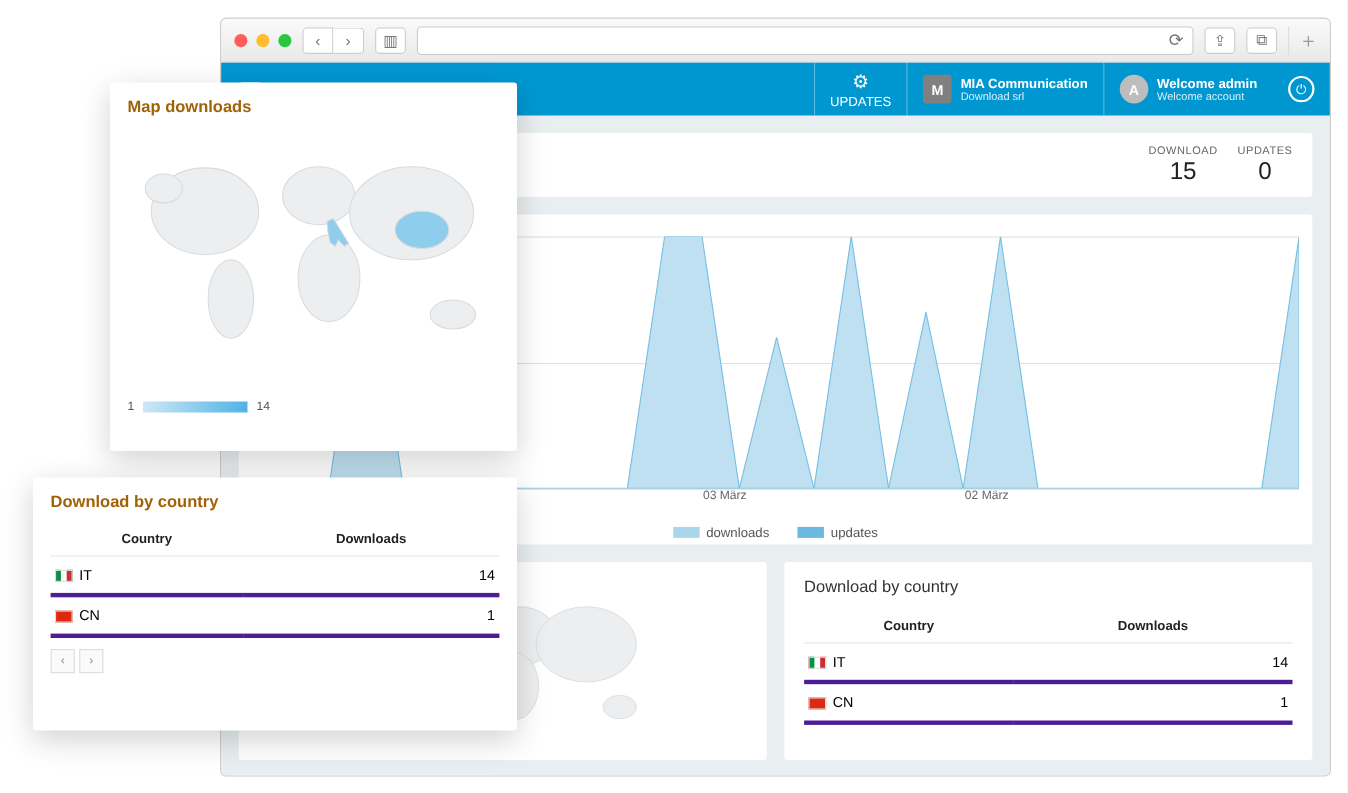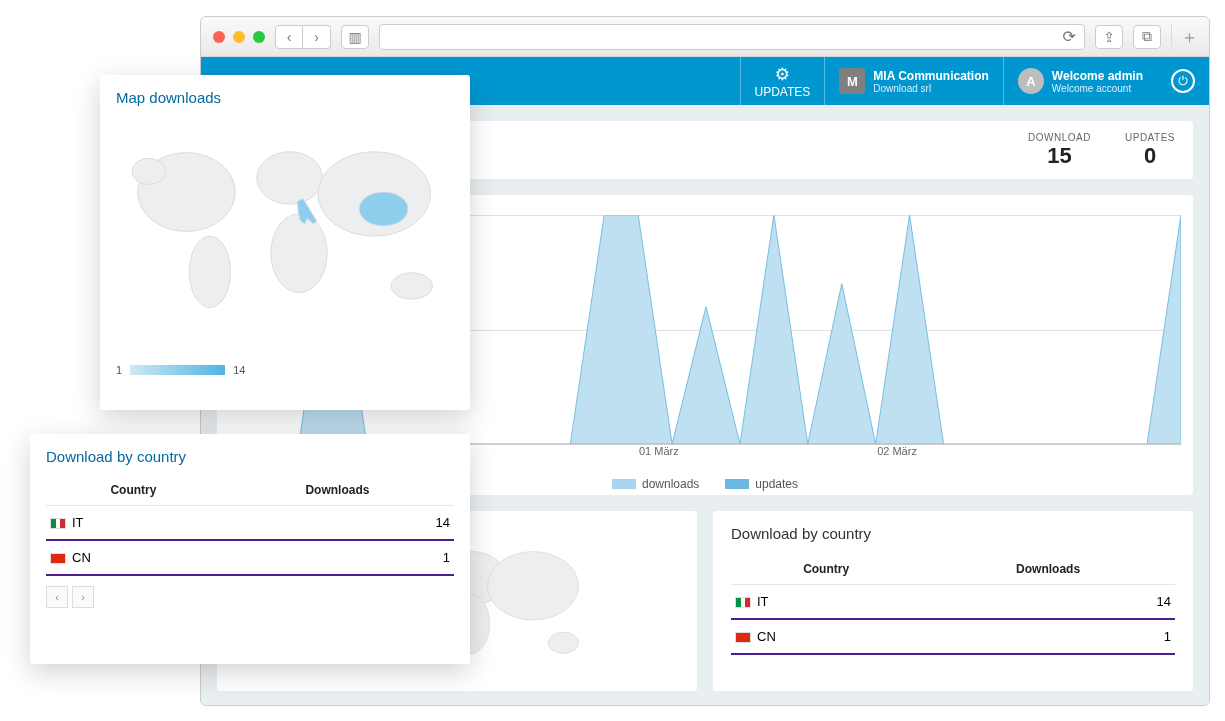--- a/index.html
+++ b/index.html
@@ -27,49 +27,49 @@
 .hdr-block{display:flex;align-items:center;gap:8px;border-left:1px solid rgba(255,255,255,.35);padding-left:14px;height:100%}
 .hdr-block small{display:block;font-size:10px;opacity:.85}
 .badge{width:26px;height:26px;border-radius:3px;display:flex;align-items:center;justify-content:center;font-weight:bold;font-size:13px}
 .badge.m{background:#808080}.badge.a{background:#bdbdbd;border-radius:50%}
 .gear{font-size:17px}
 .power{width:24px;height:24px;border:2px solid #fff;border-radius:50%;display:flex;align-items:center;justify-content:center;font-size:12px}
 
 
 .toolbar{background:#fff;margin:16px;border-radius:3px;height:58px;display:flex;align-items:center;padding:0 18px}
 .date-btn{border:1px solid #ddd;border-radius:3px;padding:6px 14px;color:#0097d1;font-size:13px;background:#fff}
-.kpis{margin-left:auto;display:flex;gap:34px;text-align:center}
+.kpis{margin-left:auto;display:flex;gap:18px;text-align:center}
 .kpi-label{font-size:10px;color:#666;letter-spacing:.5px}
-.kpi-val{font-size:22px;font-weight:700;color:#222}
+.kpi-val{font-size:22px;font-weight:400;color:#222}
 
 
 .chart-card{background:#fff;margin:0 16px 16px;border-radius:3px;padding:20px 12px 10px;height:300px;position:relative}
 .chart-body{position:relative;height:230px;margin-left:36px;border-bottom:1px solid #ccc}
 .yaxis{position:absolute;left:-36px;font-size:11px;color:#555}
 .gridline{position:absolute;left:0;right:0;border-top:1px solid #e0e0e0}
 .legend{display:flex;justify-content:center;gap:26px;font-size:12px;color:#555;margin-top:18px}
 .legend-item{display:flex;align-items:center;gap:6px}
 .legend-swatch{width:24px;height:10px;background:#a9d6ec}
 .legend-swatch.upd{background:#6bb9e0}
 svg.area{position:absolute;left:0;top:0;width:100%;height:100%}
 
 
 .two-col{display:flex;gap:16px;margin:0 16px}
 .panel{background:#fff;border-radius:3px;flex:1;padding:14px 18px}
 .panel h3{font-size:15px;font-weight:400;color:#333;margin-bottom:12px}
 .tbl{width:100%;border-collapse:collapse;font-size:13px}
 .tbl th{font-size:12px;color:#222;font-weight:600;border-bottom:1px solid #e6e6e6;padding:8px 4px}
-.tbl td{padding:9px 4px;border-bottom:2px solid #4c1d95}
+.tbl td{padding:9px 4px;border-bottom:4px solid #4c1d95}
 .flag{display:inline-block;width:16px;height:11px;margin-right:6px;vertical-align:middle;border:1px solid #ddd}
 .flag.it{background:linear-gradient(90deg,#009246 33%,#fff 33% 66%,#ce2b37 66%)}
 .flag.cn{background:#de2910}
 
 
 .float{position:absolute;background:#fff;border-radius:3px;box-shadow:0 8px 28px rgba(0,0,0,.18);padding:14px 16px}
-.float h3{font-size:15px;font-weight:400;color:#0369a1}
+.float h3{font-size:15px;font-weight:700;color:#a16207}
 .map-card{left:100px;top:75px;width:370px;height:335px}
 .map-area{margin-top:8px;position:relative;height:250px}
 .map-area svg{width:100%;height:100%}
 .map-scale{display:flex;align-items:center;gap:8px;font-size:11px;color:#555}
 .scale-bar{width:95px;height:10px;background:linear-gradient(90deg,#cfe8f5,#4fb3e4)}
 
 .country-card{left:30px;top:434px;width:440px;height:230px}
 .pager{margin-top:10px;display:flex;gap:4px}
 .pager button{width:22px;height:22px;border:1px solid #ddd;background:#fafafa;color:#888;font-size:11px}
 
@@ -152,21 +152,21 @@
     <div class="chart-card">
       <div class="chart-body">
         <div class="gridline" style="top:0"></div>
         <div class="gridline" style="top:50%"></div>
         <span class="yaxis" style="top:46%">0,5</span>
         <svg class="area" viewBox="0 0 900 230" preserveAspectRatio="none">
           <path id="area-path" fill="#bfe0f1" stroke="#77bfe3" stroke-width="1" d="M0 230 L0.0 230.0 L33.3 230.0 L66.7 0.0 L100.0 230.0 L133.3 230.0 L166.7 230.0 L200.0 230.0 L233.3 230.0 L266.7 230.0 L300.0 230.0 L333.3 0.0 L366.7 0.0 L400.0 230.0 L433.3 92.0 L466.7 230.0 L500.0 0.0 L533.3 230.0 L566.7 69.0 L600.0 230.0 L633.3 0.0 L666.7 230.0 L700.0 230.0 L733.3 230.0 L766.7 230.0 L800.0 230.0 L833.3 230.0 L866.7 230.0 L900.0 0.0 L900 230 Z"></path>
         </svg>
       </div>
       <div style="position:relative;height:14px;margin-left:36px">
-        <span style="position:absolute;left:43%;transform:translateX(-50%);font-size:11px;color:#666">01 März</span>
+        <span style="position:absolute;left:43%;transform:translateX(-50%);font-size:11px;color:#666">03 März</span>
         <span style="position:absolute;left:69%;transform:translateX(-50%);font-size:11px;color:#666">02 März</span>
       </div>
       <div class="legend">
         <div class="legend-item">
             <span class="legend-swatch"></span>
             <span>downloads</span>
           </div>
         <div class="legend-item">
             <span class="legend-swatch upd"></span>
             <span>updates</span>

